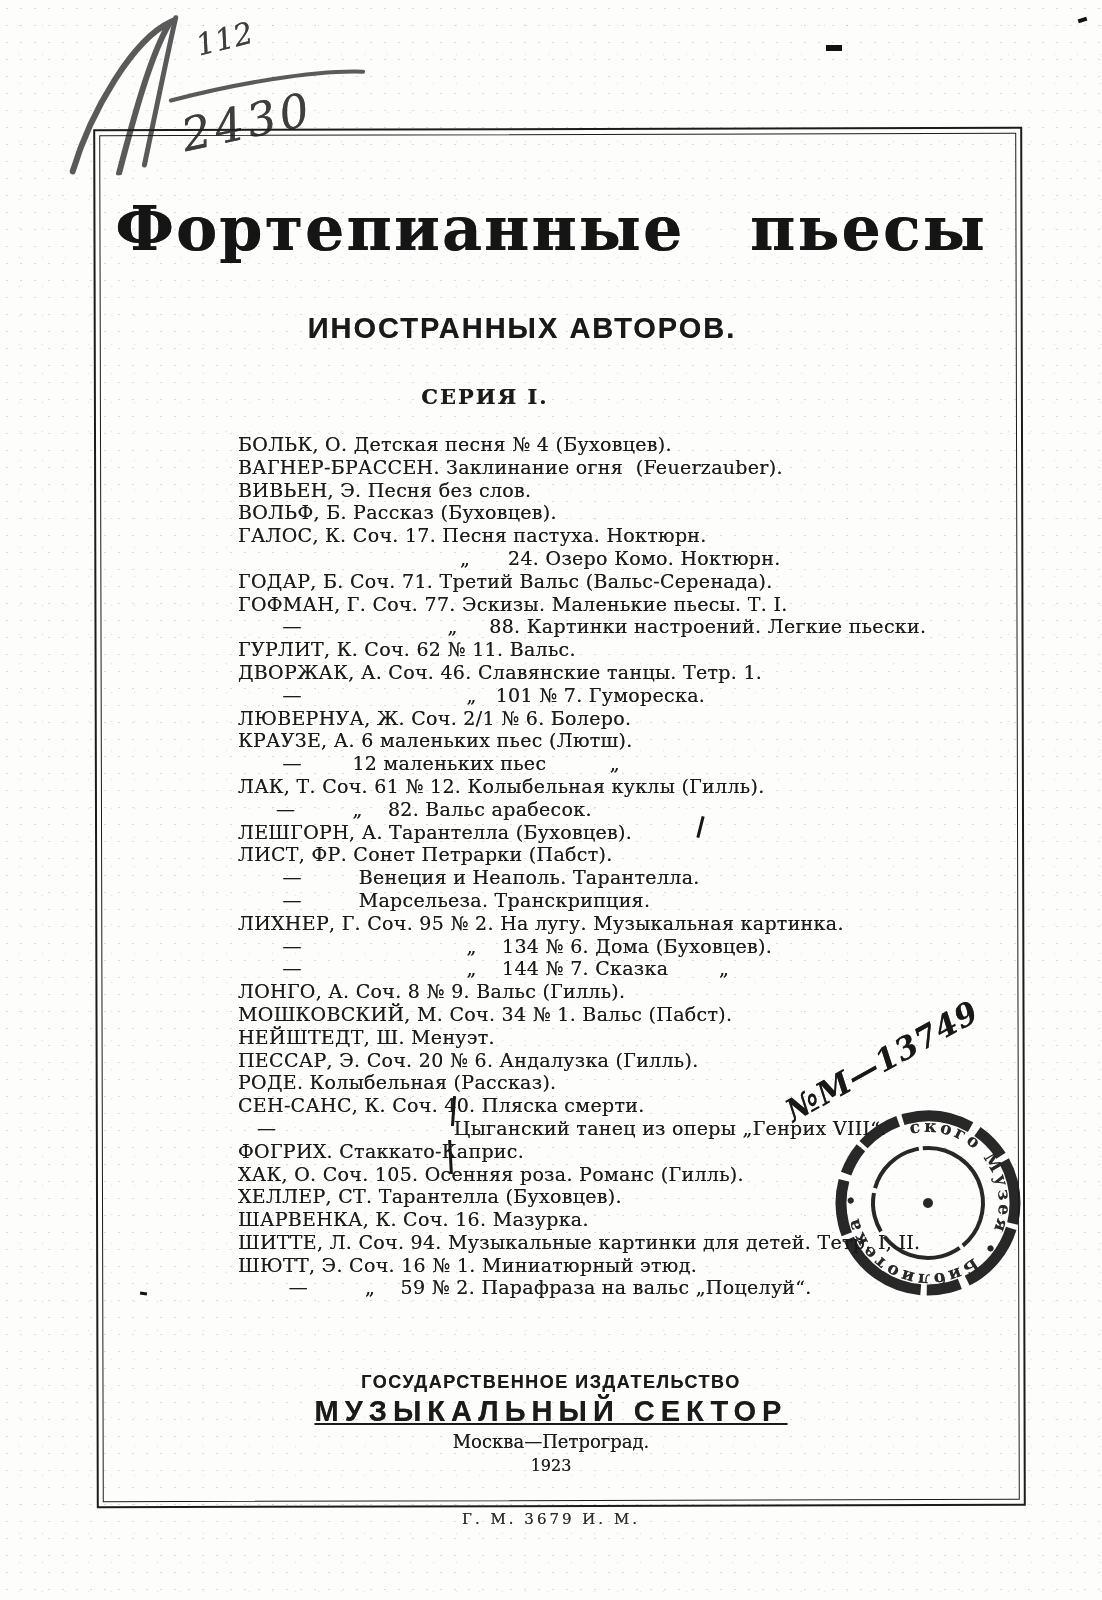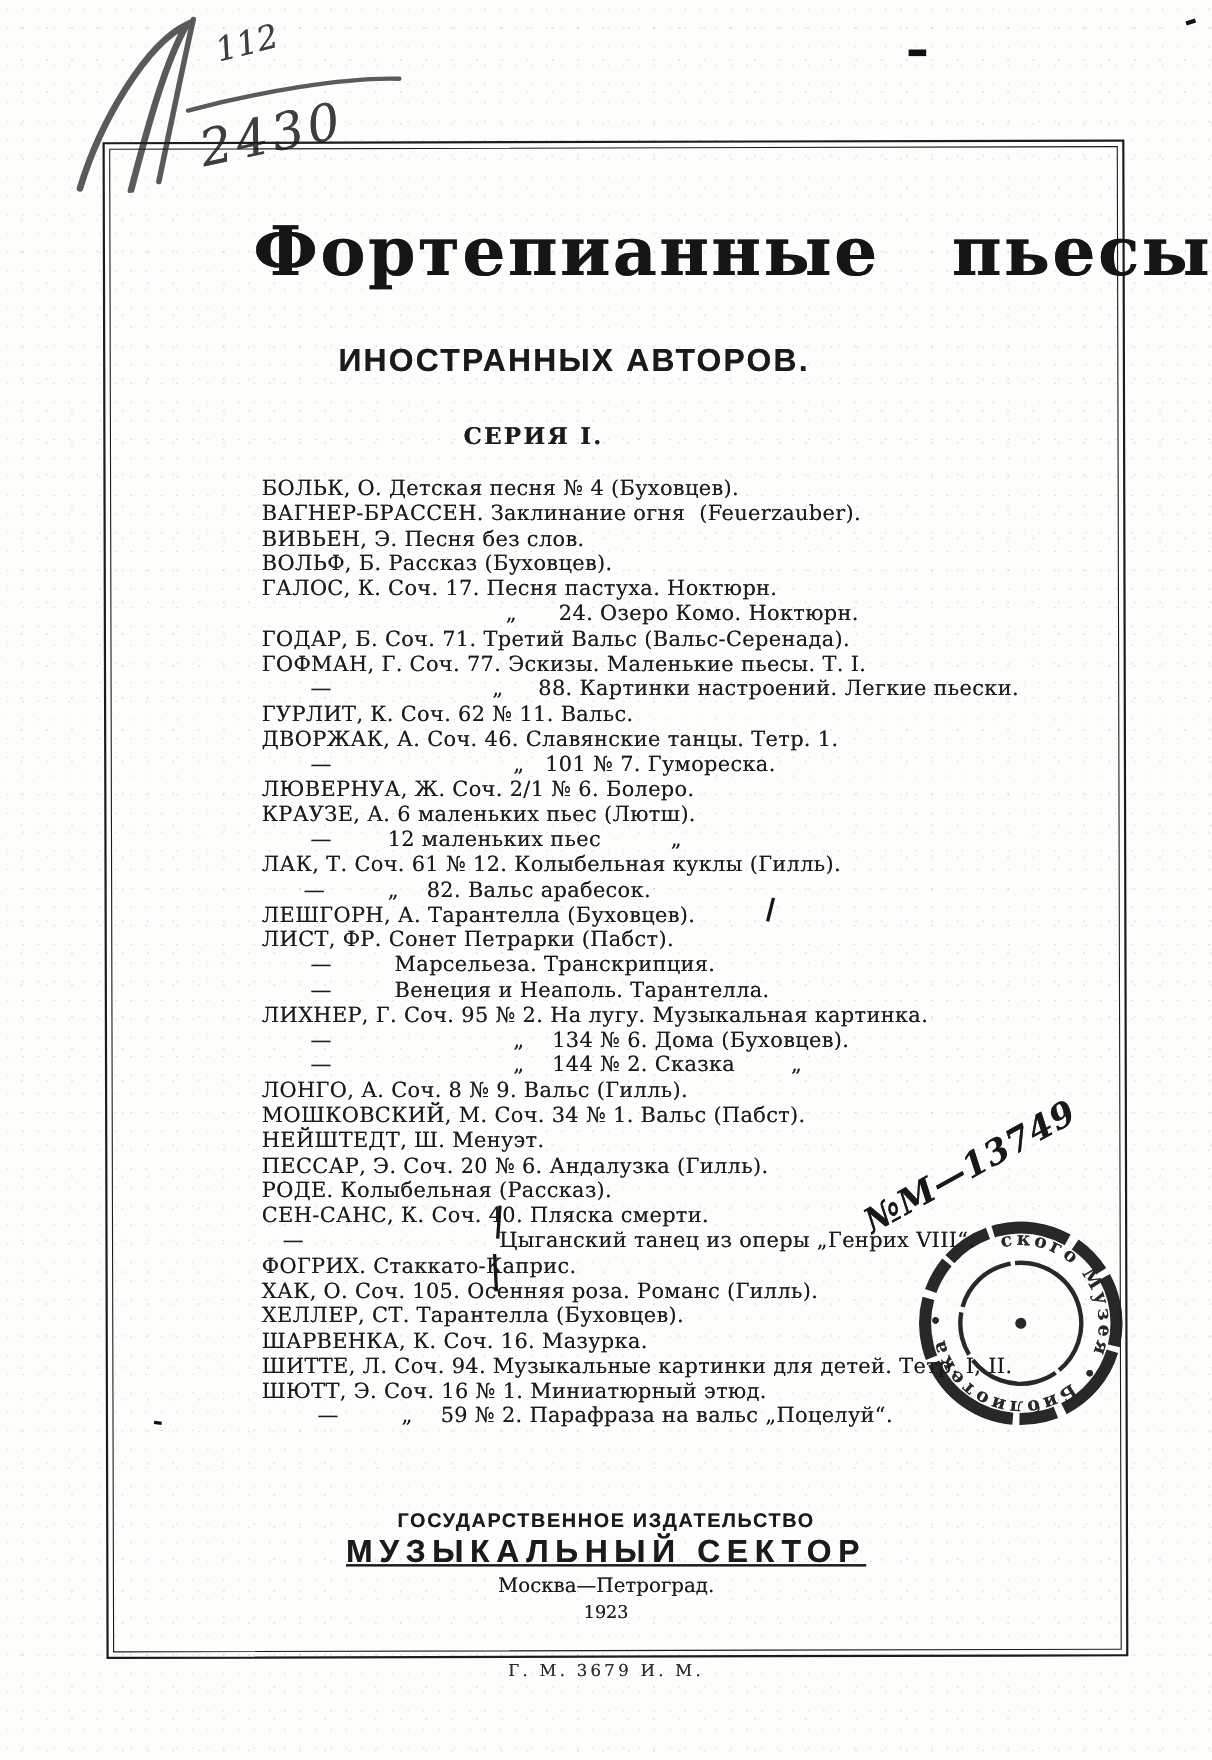--- a/index.html
+++ b/index.html
@@ -15,21 +15,21 @@
     color:#1b1b1b;
   }
   .page *{text-shadow:0 0 .5px rgba(10,10,10,.65);}
   
   .frame{
     position:absolute;left:95px;top:128px;width:925px;height:1375px;
     border:2.5px solid #1c1c1c;transform:rotate(-.15deg);
   }
   .frame-inner{position:absolute;left:4px;top:4px;right:4px;bottom:4px;border:1.5px solid #1c1c1c;}
   .title{
-    position:absolute;left:0;top:192px;width:1102px;text-align:right;
+    position:absolute;left:0;top:192px;width:1102px;text-align:center;
     font-size:62px;font-weight:600;letter-spacing:2px;word-spacing:42px;color:#151515;
   }
   .subtitle{
     position:absolute;left:0;top:312px;width:1044px;text-align:center;
     font-family:"Liberation Sans", sans-serif;font-weight:700;
     font-size:29px;letter-spacing:2px;color:#1a1a1a;
   }
   .series{
     position:absolute;left:0;top:384px;width:970px;text-align:center;
     font-size:21px;font-weight:600;letter-spacing:2px;
@@ -100,25 +100,25 @@
       <div class="row">ГУРЛИТ, К. Соч. 62 № 11. Вальс.</div>
       <div class="row">ДВОРЖАК, А. Соч. 46. Славянские танцы. Тетр. 1.</div>
       <div class="row">       —                          „   101 № 7. Гумореска.</div>
       <div class="row">ЛЮВЕРНУА, Ж. Соч. 2/1 № 6. Болеро.</div>
       <div class="row">КРАУЗЕ, А. 6 маленьких пьес (Лютш).</div>
       <div class="row">       —        12 маленьких пьес          „</div>
       <div class="row">ЛАК, Т. Соч. 61 № 12. Колыбельная куклы (Гилль).</div>
       <div class="row">      —         „    82. Вальс арабесок.</div>
       <div class="row">ЛЕШГОРН, А. Тарантелла (Буховцев).</div>
       <div class="row">ЛИСТ, ФР. Сонет Петрарки (Пабст).</div>
+      <div class="row">       —         Венеция и Неаполь. Тарантелла.</div>
       <div class="row">       —         Марсельеза. Транскрипция.</div>
-      <div class="row">       —         Венеция и Неаполь. Тарантелла.</div>
       <div class="row">ЛИХНЕР, Г. Соч. 95 № 2. На лугу. Музыкальная картинка.</div>
       <div class="row">       —                          „    134 № 6. Дома (Буховцев).</div>
-      <div class="row">       —                          „    144 № 2. Сказка        „</div>
+      <div class="row">       —                          „    144 № 7. Сказка        „</div>
       <div class="row">ЛОНГО, А. Соч. 8 № 9. Вальс (Гилль).</div>
       <div class="row">МОШКОВСКИЙ, М. Соч. 34 № 1. Вальс (Пабст).</div>
       <div class="row">НЕЙШТЕДТ, Ш. Менуэт.</div>
       <div class="row">ПЕССАР, Э. Соч. 20 № 6. Андалузка (Гилль).</div>
       <div class="row">РОДЕ. Колыбельная (Рассказ).</div>
       <div class="row">СЕН-САНС, К. Соч. 40. Пляска смерти.</div>
       <div class="row">   —                            Цыганский танец из оперы „Генрих VIII“.</div>
       <div class="row">ФОГРИХ. Стаккато-Каприс.</div>
       <div class="row">ХАК, О. Соч. 105. Осенняя роза. Романс (Гилль).</div>
       <div class="row">ХЕЛЛЕР, СТ. Тарантелла (Буховцев).</div>

